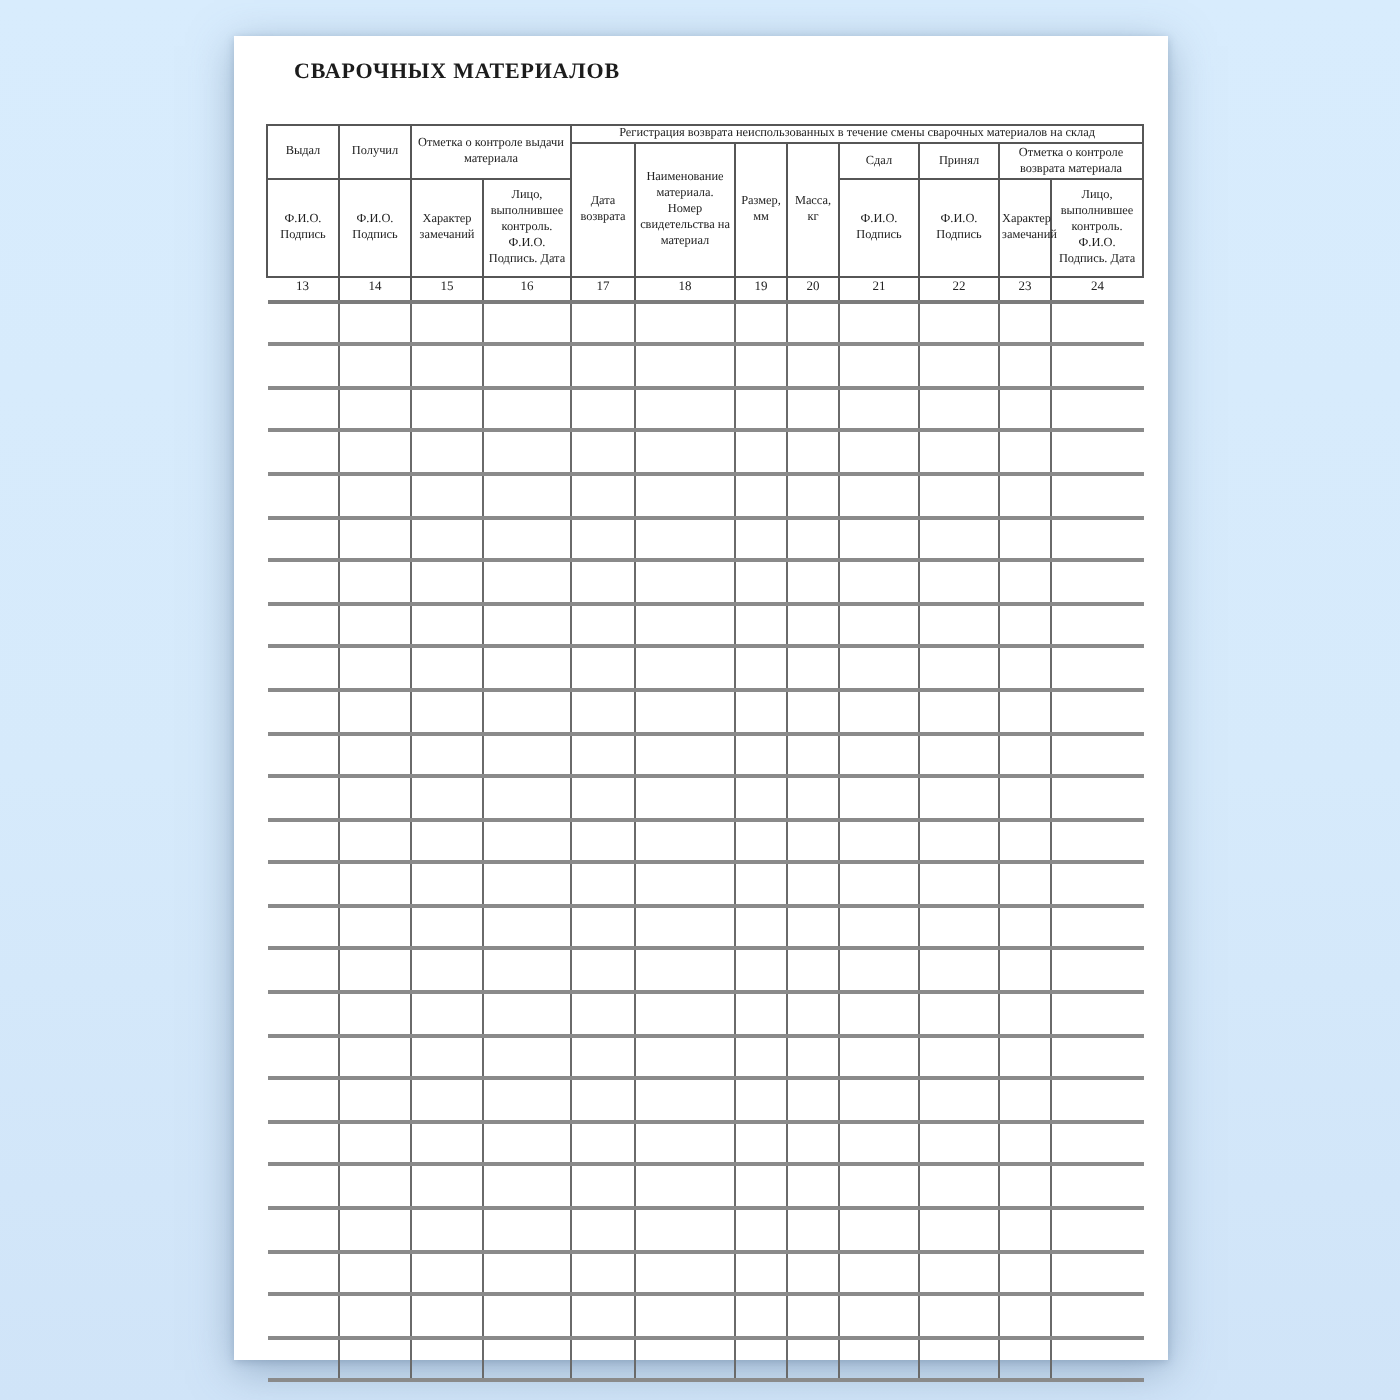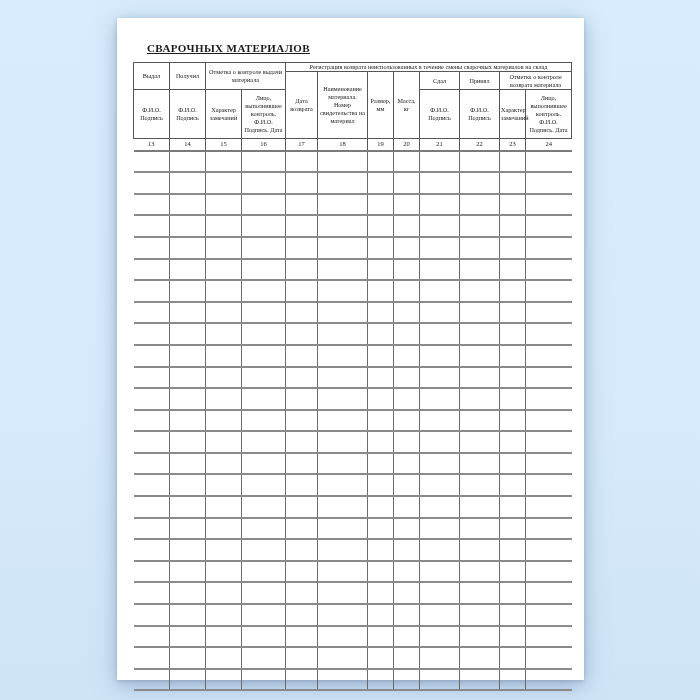--- a/index.html
+++ b/index.html
@@ -18,27 +18,26 @@
     left: 117px;
     top: 18px;
     width: 467px;
     height: 662px;
     background: #ffffff;
     box-shadow: 0 5px 20px rgba(96, 124, 155, 0.50), 0 1px 4px rgba(96, 124, 155, 0.35);
   }
   .doc-title {
     position: absolute;
     left: 30px;
-    top: 24px;
+    top: 12px;
     font-size: 11px;
     font-weight: bold;
     letter-spacing: 0.4px;
     color: #1c1c1c;
     white-space: nowrap;
-    text-decoration: underline;
   }
   table.register {
     position: absolute;
     left: 16px;
     top: 44px;
     width: 438px;
     border-collapse: collapse;
     table-layout: fixed;
   }
   table.register th, table.register td {

